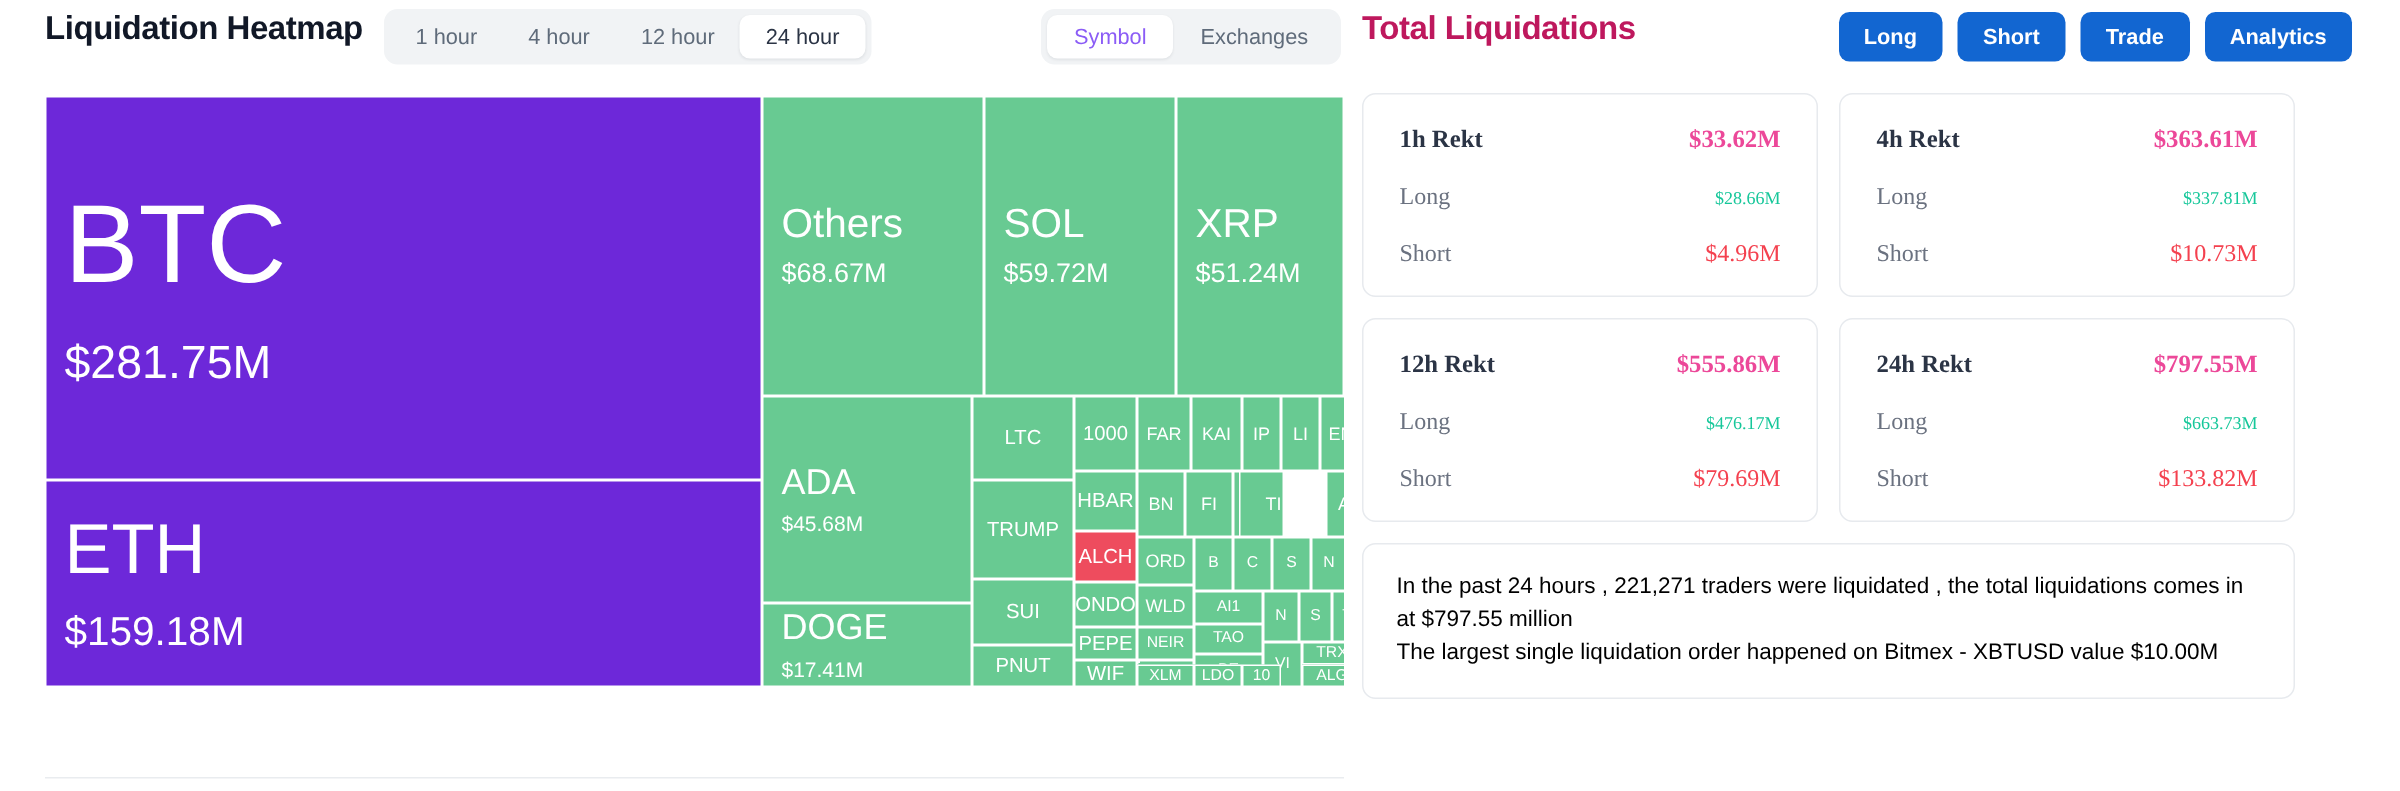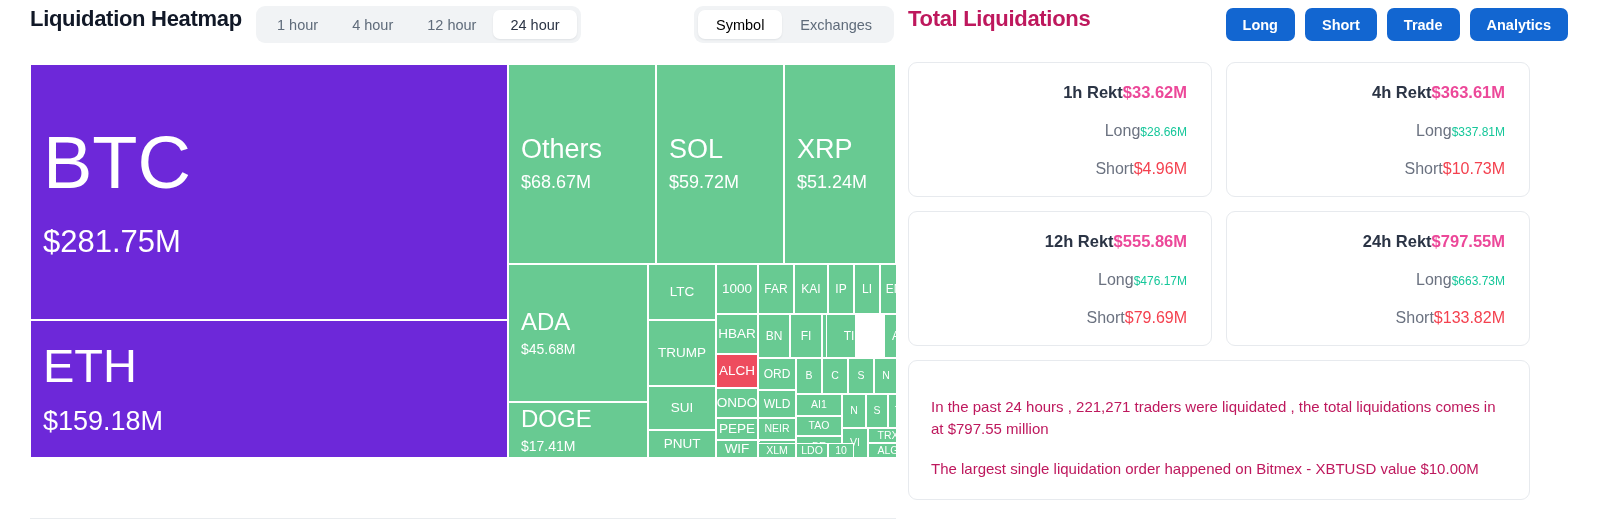--- a/index.html
+++ b/index.html
@@ -28,21 +28,21 @@
     height: 29px; display: flex; align-items: center; justify-content: center;
     padding: 0 17px; white-space: nowrap; cursor: pointer; background: transparent;
   }
   .seg-btn.active { background: #ffffff; color: #2b3445; box-shadow: 0 1px 2px rgba(16,24,40,.08); }
   .mode-seg { left: 694px; top: 6px; height: 37px; }
   .mode-btn {
     font-size: 14.5px; color: #5f6b7a; border-radius: 7px;
     height: 29px; display: flex; align-items: center; justify-content: center;
     padding: 0 18px; white-space: nowrap; cursor: pointer; background: transparent;
   }
-  .mode-btn.active { background: #ffffff; color: #000000; box-shadow: 0 1px 2px rgba(16,24,40,.08); }
+  .mode-btn.active { background: #ffffff; color: #8b5cf6; box-shadow: 0 1px 2px rgba(16,24,40,.08); }
 
   .tl-title {
     position: absolute; left: 908px; top: 6px;
     font-size: 22px; font-weight: 700; color: #be185d;
     letter-spacing: -0.3px; white-space: nowrap;
   }
   .action-bar { position: absolute; right: 32px; top: 8px; display: flex; gap: 10px; }
   .action-btn {
     background: #1266d1; color: #fff; font-size: 14.5px; font-weight: 700;
     border: none; border-radius: 7px; height: 33px; padding: 0 17px;
@@ -79,33 +79,33 @@
   .t-tiny .sym { font-size: 10.5px; }
   .t-c { align-items: center; padding-left: 0; text-align: center; }
 
   
   .cards { position: absolute; left: 908px; top: 62px; width: 660px; }
   .card-row { display: flex; gap: 14px; margin-bottom: 14px; }
   .stat-card {
     width: 304px; background: #fff; border: 1px solid #e7eaee;
     border-radius: 9px; padding: 20px 24px 18px 24px;
   }
-  .stat-line { display: flex; justify-content: flex-end; align-items: baseline; }
+  .stat-line { display: flex; justify-content: space-between; align-items: baseline; font-family: Liberation Serif, serif; }
   .stat-line + .stat-line { margin-top: 20px; }
   .st-label { font-size: 16.5px; font-weight: 700; color: #2b3445; }
   .st-value { font-size: 16.5px; font-weight: 700; color: #ec4899; }
   .sl-label { font-size: 16px; color: #6b7280; font-weight: 400; }
   .sl-long  { font-size: 12px; color: #16c79a; font-weight: 400; }
   .sl-short { font-size: 16px; color: #f4414f; font-weight: 400; }
 
   .summary {
     width: 622px; background: #fff; border: 1px solid #e7eaee;
     border-radius: 9px; padding: 17px 22px 18px 22px;
   }
-  .summary p { font-size: 15px; color: #be185d; line-height: 1.48; margin-top: 18px; }
+  .summary p { font-size: 15px; color: #000000; line-height: 1.48; }
 
   .bottom-rule {
     position: absolute; left: 30px; top: 518px; width: 866px; height: 1px;
     background: #e9ecef;
   }
 </style>
 </head>
 <body>
 
 <div class="page">

